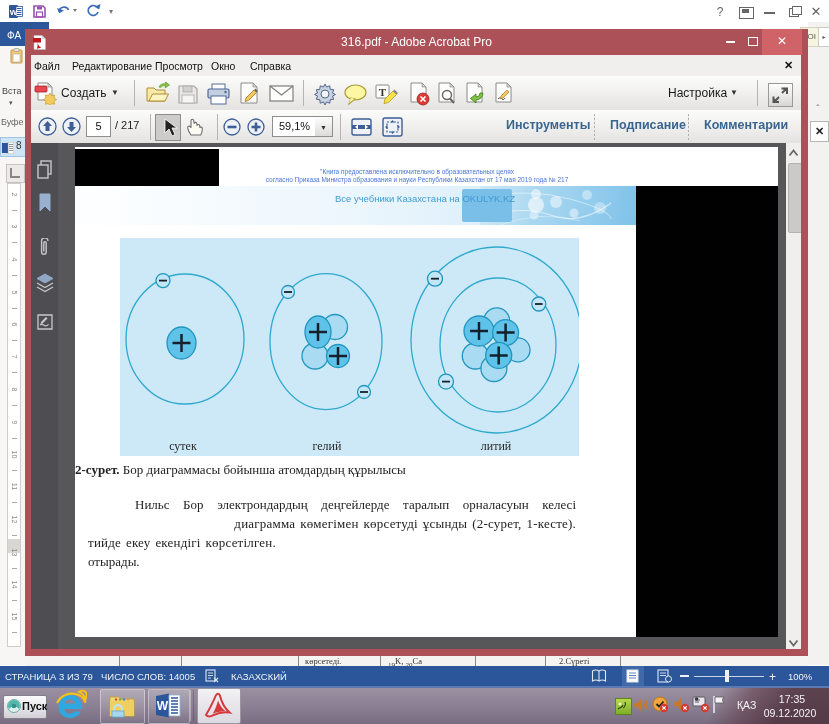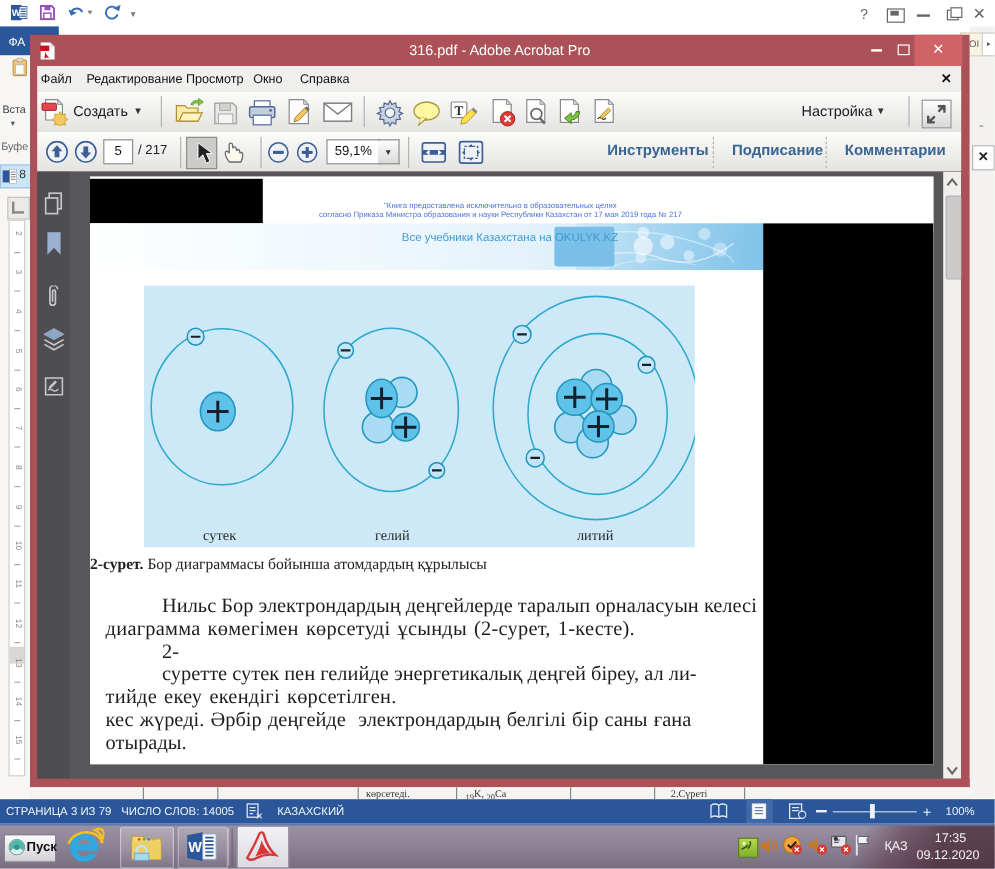--- a/index.html
+++ b/index.html
@@ -451,26 +451,24 @@
       <g font-family="Liberation Serif,serif" font-size="12" fill="#2a2a2a" text-anchor="middle">
         <text x="63" y="212">сутек</text>
         <text x="207" y="212">гелий</text>
         <text x="376" y="212">литий</text>
       </g>
     </svg>
   </div>
 
   <div class="abs" style="left:0px;top:276px;width:550px;font-family:'Liberation Serif',serif;font-size:13px;color:#222;"><b>2-сурет.</b> Бор диаграммасы бойынша атомдардың құрылысы</div>
 
-  <div class="abs" style="left:13px;top:309px;width:488px;font-family:'Liberation Serif',serif;font-size:17px;line-height:19px;color:#1d1d1d;">
+  <div class="abs" style="left:13px;top:309px;width:488px;font-family:'Liberation Serif',serif;font-size:13px;line-height:19px;color:#1d1d1d;">
     <div style="text-align:justify;text-align-last:justify;padding-left:47px;">Нильс&nbsp;Бор&nbsp;электрондардың&nbsp;деңгейлерде&nbsp;таралып&nbsp;орналасуын&nbsp;келесі</div>
-    <div style="word-spacing:1.5px;letter-spacing:0.2px;">диаграмма көмегімен көрсетуді ұсынды (2-сурет, 1-кесте).</div>
-    <div style="text-align:justify;text-align-last:justify;padding-left:47px;">2-суретте&nbsp;сутек&nbsp;пен&nbsp;гелийде&nbsp;энергетикалық&nbsp;деңгей&nbsp;біреу,&nbsp;ал&nbsp;ли-</div>
+    <div style="word-spacing:1.5px;letter-spacing:0.2px;text-align:right;">диаграмма көмегімен көрсетуді ұсынды (2-сурет, 1-кесте).</div>
     <div style="word-spacing:1.5px;letter-spacing:0.2px;">тийде екеу екендігі көрсетілген.</div>
-    <div style="text-align:justify;text-align-last:justify;">кес&nbsp;жүреді.&nbsp;Әрбір&nbsp;деңгейде&nbsp;&nbsp;электрондардың&nbsp;белгілі&nbsp;бір&nbsp;саны&nbsp;ғана</div>
     <div>отырады.</div>
   </div>
 </div>
 </div>
 
 <div class="abs" style="left:25px;top:649px;width:783px;height:7px;background:#ac5157;"></div>
 
 <div class="abs" style="left:25px;top:656px;width:783px;height:10px;background:#f5f4f3;overflow:hidden;" id="wordtable">
   <div class="abs" style="left:94px;top:0;width:1px;height:10px;background:#888;"></div>
   <div class="abs" style="left:156px;top:0;width:1px;height:10px;background:#888;"></div>

